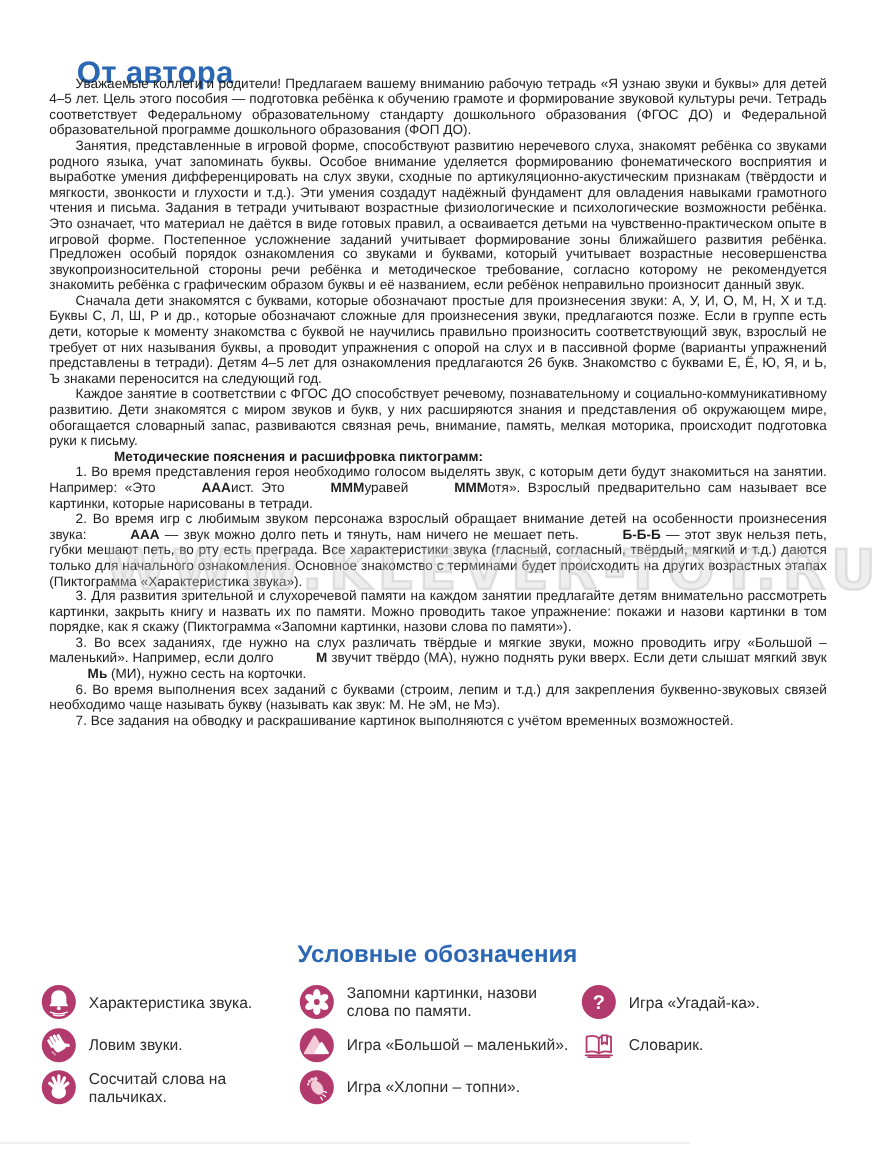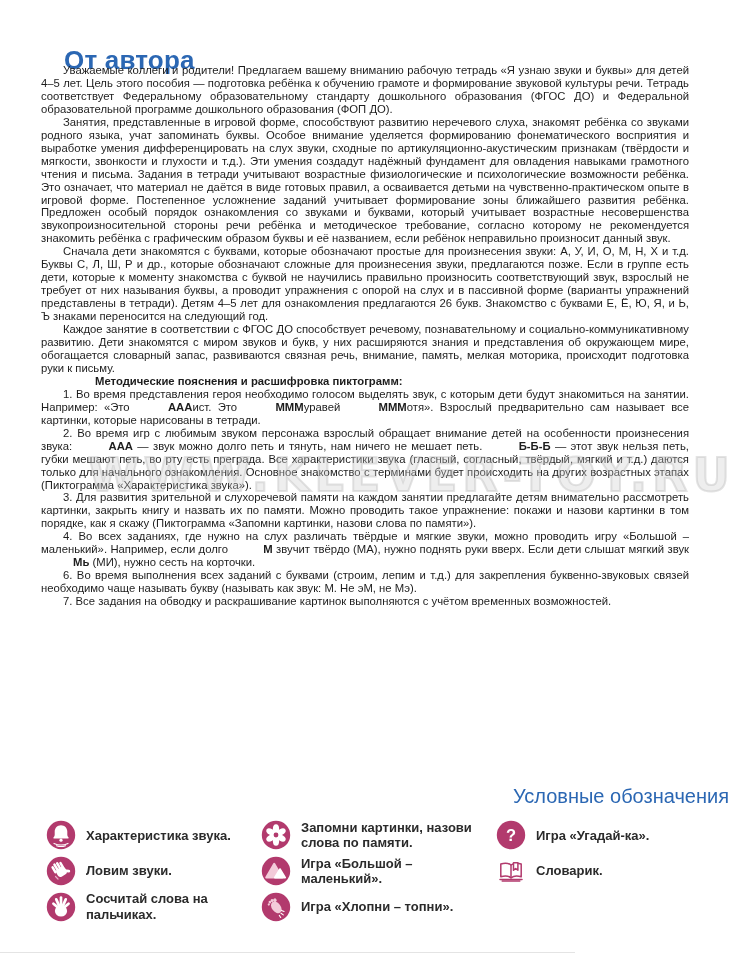--- a/index.html
+++ b/index.html
@@ -21,29 +21,28 @@
   .para .i{}
   .watermark{
     position:absolute;top:448px;left:88px;white-space:nowrap;
     font-family:"DejaVu Sans",sans-serif;font-size:46px;font-weight:bold;letter-spacing:5px;
     color:rgba(255,255,255,0.10);
     -webkit-text-stroke:2px rgba(170,170,170,0.30);
     text-shadow:0 0 1px rgba(180,180,180,0.25);
     pointer-events:none;z-index:3;
   }
   .legend-title{
-    position:absolute;top:785px;left:0;width:100%;text-align:right;
-    font-size:20px;color:#2b67b3;
+    position:absolute;top:785px;left:0;width:100%;text-align:center;
+    font-size:20px;color:#2b67b3;font-weight:bold;
   }
   .legend-grid{
-    position:absolute;left:46px;top:820px;width:645px;
+    position:absolute;left:34px;top:820px;width:645px;
     display:grid;grid-template-columns:215px 235px 195px;
     grid-template-rows:repeat(3,auto);grid-auto-flow:column;
     row-gap:5px;
-    font-weight:bold;
   }
   .legend-item{display:flex;align-items:center;gap:10px;min-height:30px;}
   .legend-icon{width:30px;height:30px;flex:0 0 30px;display:inline-block;}
   .legend-label{font-size:13px;line-height:1.18;color:#2b2b2b;white-space:pre-line;}
   .scan-edge{
     position:absolute;left:0;top:952px;width:575px;height:1px;
     background:#d8d8d8;opacity:.7;
   }
   .svg-defs{position:absolute;width:0;height:0;overflow:hidden;}
 </style>
@@ -157,21 +156,21 @@
 
   <div class="body-text">
       <p class="para"><span>Уважаемые коллеги и родители! Предлагаем вашему вниманию рабочую тетрадь «Я узнаю звуки и буквы» для детей 4–5 лет. Цель этого пособия — подготовка ребёнка к обучению грамоте и формирование звуковой культуры речи. Тетрадь соответствует Федеральному образовательному стандарту дошкольного образования (ФГОС ДО) и Федеральной образовательной программе дошкольного образования (ФОП ДО).</span></p>
       <p class="para"><span>Занятия, представленные в игровой форме, способствуют развитию неречевого слуха, знакомят ребёнка со звуками родного языка, учат запоминать буквы. Особое внимание уделяется формированию фонематического восприятия и выработке умения дифференцировать на слух звуки, сходные по артикуляционно-акустическим признакам (твёрдости и мягкости, звонкости и глухости и т.д.). Эти умения создадут надёжный фундамент для овладения навыками грамотного чтения и письма. Задания в тетради учитывают возрастные физиологические и психологические возможности ребёнка. Это означает, что материал не даётся в виде готовых правил, а осваивается детьми на чувственно-практическом опыте в игровой форме. Постепенное усложнение заданий учитывает формирование зоны ближайшего развития ребёнка. Предложен особый порядок ознакомления со звуками и буквами, который учитывает возрастные несовершенства звукопроизносительной стороны речи ребёнка и методическое требование, согласно которому не рекомендуется знакомить ребёнка с графическим образом буквы и её названием, если ребёнок неправильно произносит данный звук.</span></p>
       <p class="para"><span>Сначала дети знакомятся с буквами, которые обозначают простые для произнесения звуки: А, У, И, О, М, Н, Х и т.д. Буквы С, Л, Ш, Р и др., которые обозначают сложные для произнесения звуки, предлагаются позже. Если в группе есть дети, которые к моменту знакомства с буквой не научились правильно произносить соответствующий звук, взрослый не требует от них называния буквы, а проводит упражнения с опорой на слух и в пассивной форме (варианты упражнений представлены в тетради). Детям 4–5 лет для ознакомления предлагаются 26 букв. Знакомство с буквами Е, Ё, Ю, Я, и Ь, Ъ знаками переносится на следующий год.</span></p>
       <p class="para"><span>Каждое занятие в соответствии с ФГОС ДО способствует речевому, познавательному и социально-коммуникативному развитию. Дети знакомятся с миром звуков и букв, у них расширяются знания и представления об окружающем мире, обогащается словарный запас, развиваются связная речь, внимание, память, мелкая моторика, происходит подготовка руки к письму.</span></p>
       <p class="para"><span class="b">Методические пояснения и расшифровка пиктограмм:</span></p>
       <p class="para"><span>1. Во время представления героя необходимо голосом выделять звук, с которым дети будут знакомиться на занятии. Например: «Это </span><span class="b">ААА</span><span>ист. Это </span><span class="b">МММ</span><span>уравей </span><span class="b">МММ</span><span>отя». Взрослый предварительно сам называет все картинки, которые нарисованы в тетради.</span></p>
       <p class="para"><span>2. Во время игр с любимым звуком персонажа взрослый обращает внимание детей на особенности произнесения звука: </span><span class="b">ААА</span><span> — звук можно долго петь и тянуть, нам ничего не мешает петь. </span><span class="b">Б-Б-Б</span><span> — этот звук нельзя петь, губки мешают петь, во рту есть преграда. Все характеристики звука (гласный, согласный, твёрдый, мягкий и т.д.) даются только для начального ознакомления. Основное знакомство с терминами будет происходить на других возрастных этапах </span><span class="i">(Пиктограмма «Характеристика звука»).</span></p>
       <p class="para"><span>3. Для развития зрительной и слухоречевой памяти на каждом занятии предлагайте детям внимательно рассмотреть картинки, закрыть книгу и назвать их по памяти. Можно проводить такое упражнение: покажи и назови картинки в том порядке, как я скажу </span><span class="i">(Пиктограмма «Запомни картинки, назови слова по памяти»).</span></p>
-      <p class="para"><span>4. Во всех заданиях, где нужно на слух различать твёрдые и мягкие звуки, можно проводить </span><span class="i">игру «Большой – маленький»</span><span>. Например, если долго </span><span class="b">М</span><span> звучит твёрдо (МА), нужно поднять руки вверх. Если дети слышат мягкий звук </span><span class="b">Мь</span><span> (МИ), нужно сесть на корточки.</span></p>
+      <p class="para"><span>3. Во всех заданиях, где нужно на слух различать твёрдые и мягкие звуки, можно проводить </span><span class="i">игру «Большой – маленький»</span><span>. Например, если долго </span><span class="b">М</span><span> звучит твёрдо (МА), нужно поднять руки вверх. Если дети слышат мягкий звук </span><span class="b">Мь</span><span> (МИ), нужно сесть на корточки.</span></p>
       <p class="para"><span>6. Во время выполнения всех заданий с буквами (строим, лепим и т.д.) для закрепления буквенно-звуковых связей необходимо чаще называть букву (называть как звук: М. Не эМ, не Мэ).</span></p>
       <p class="para"><span>7. Все задания на обводку и раскрашивание картинок выполняются с учётом временных возможностей.</span></p>
     </div>
 
   <div class="watermark">WWW.KLEVER-TOY.RU</div>
 
   <div class="legend-title">Условные обозначения</div>
 
   <div class="legend-grid">
       <div class="legend-item">

